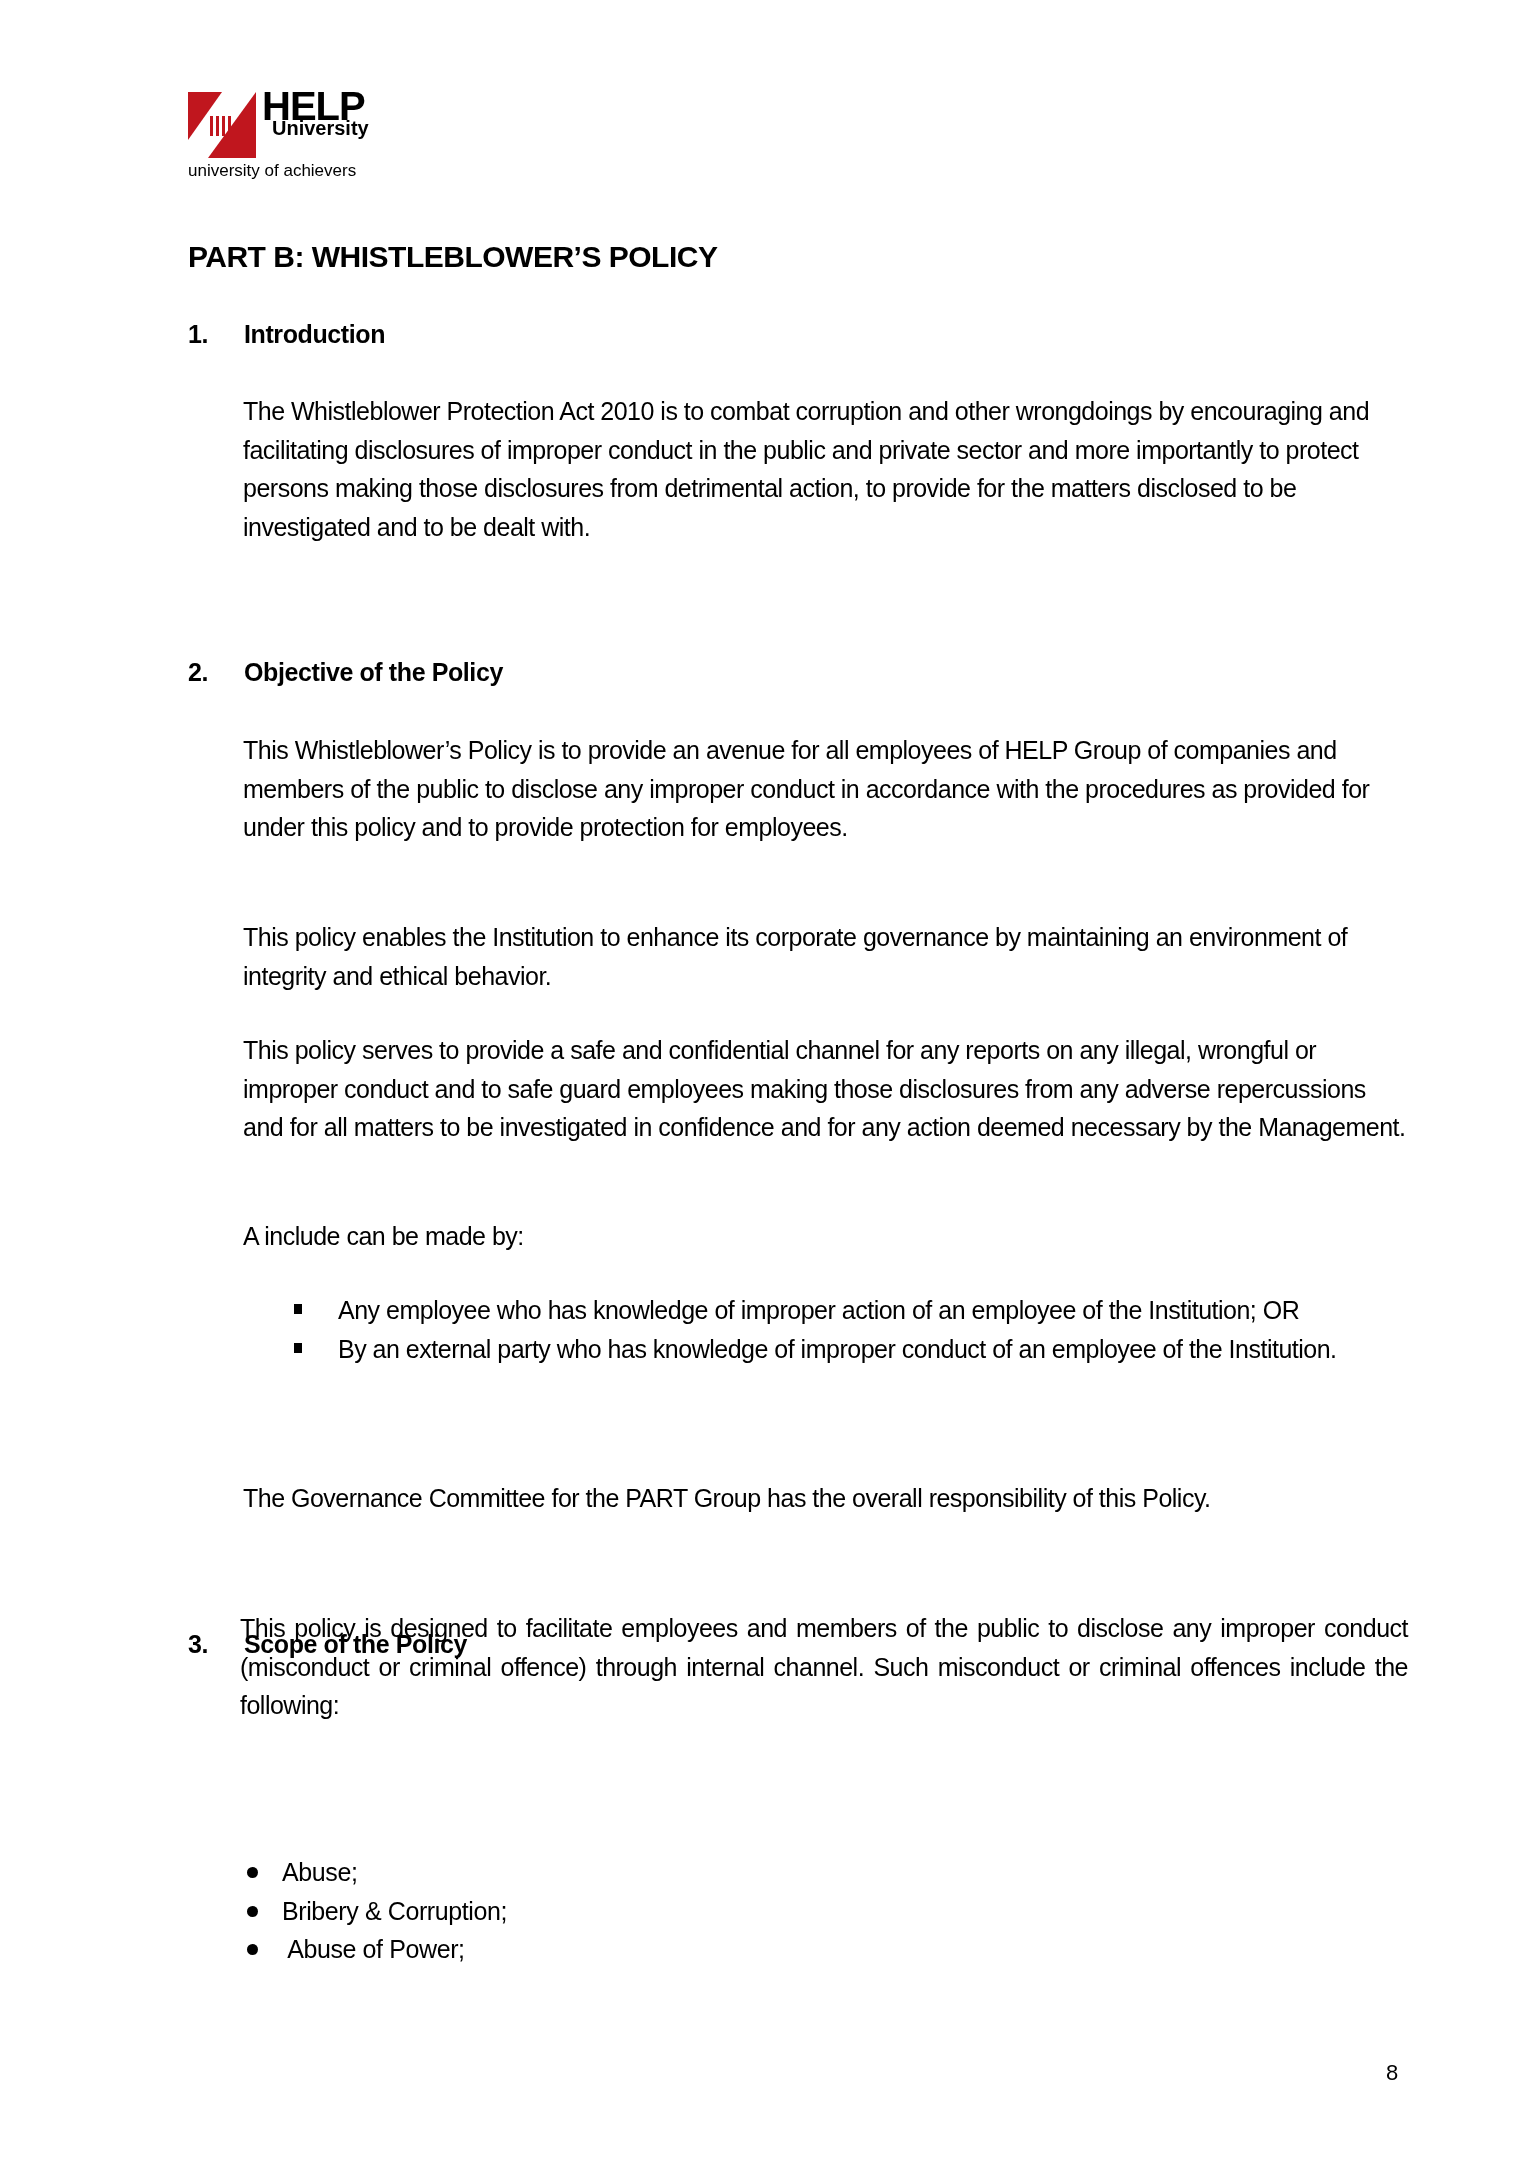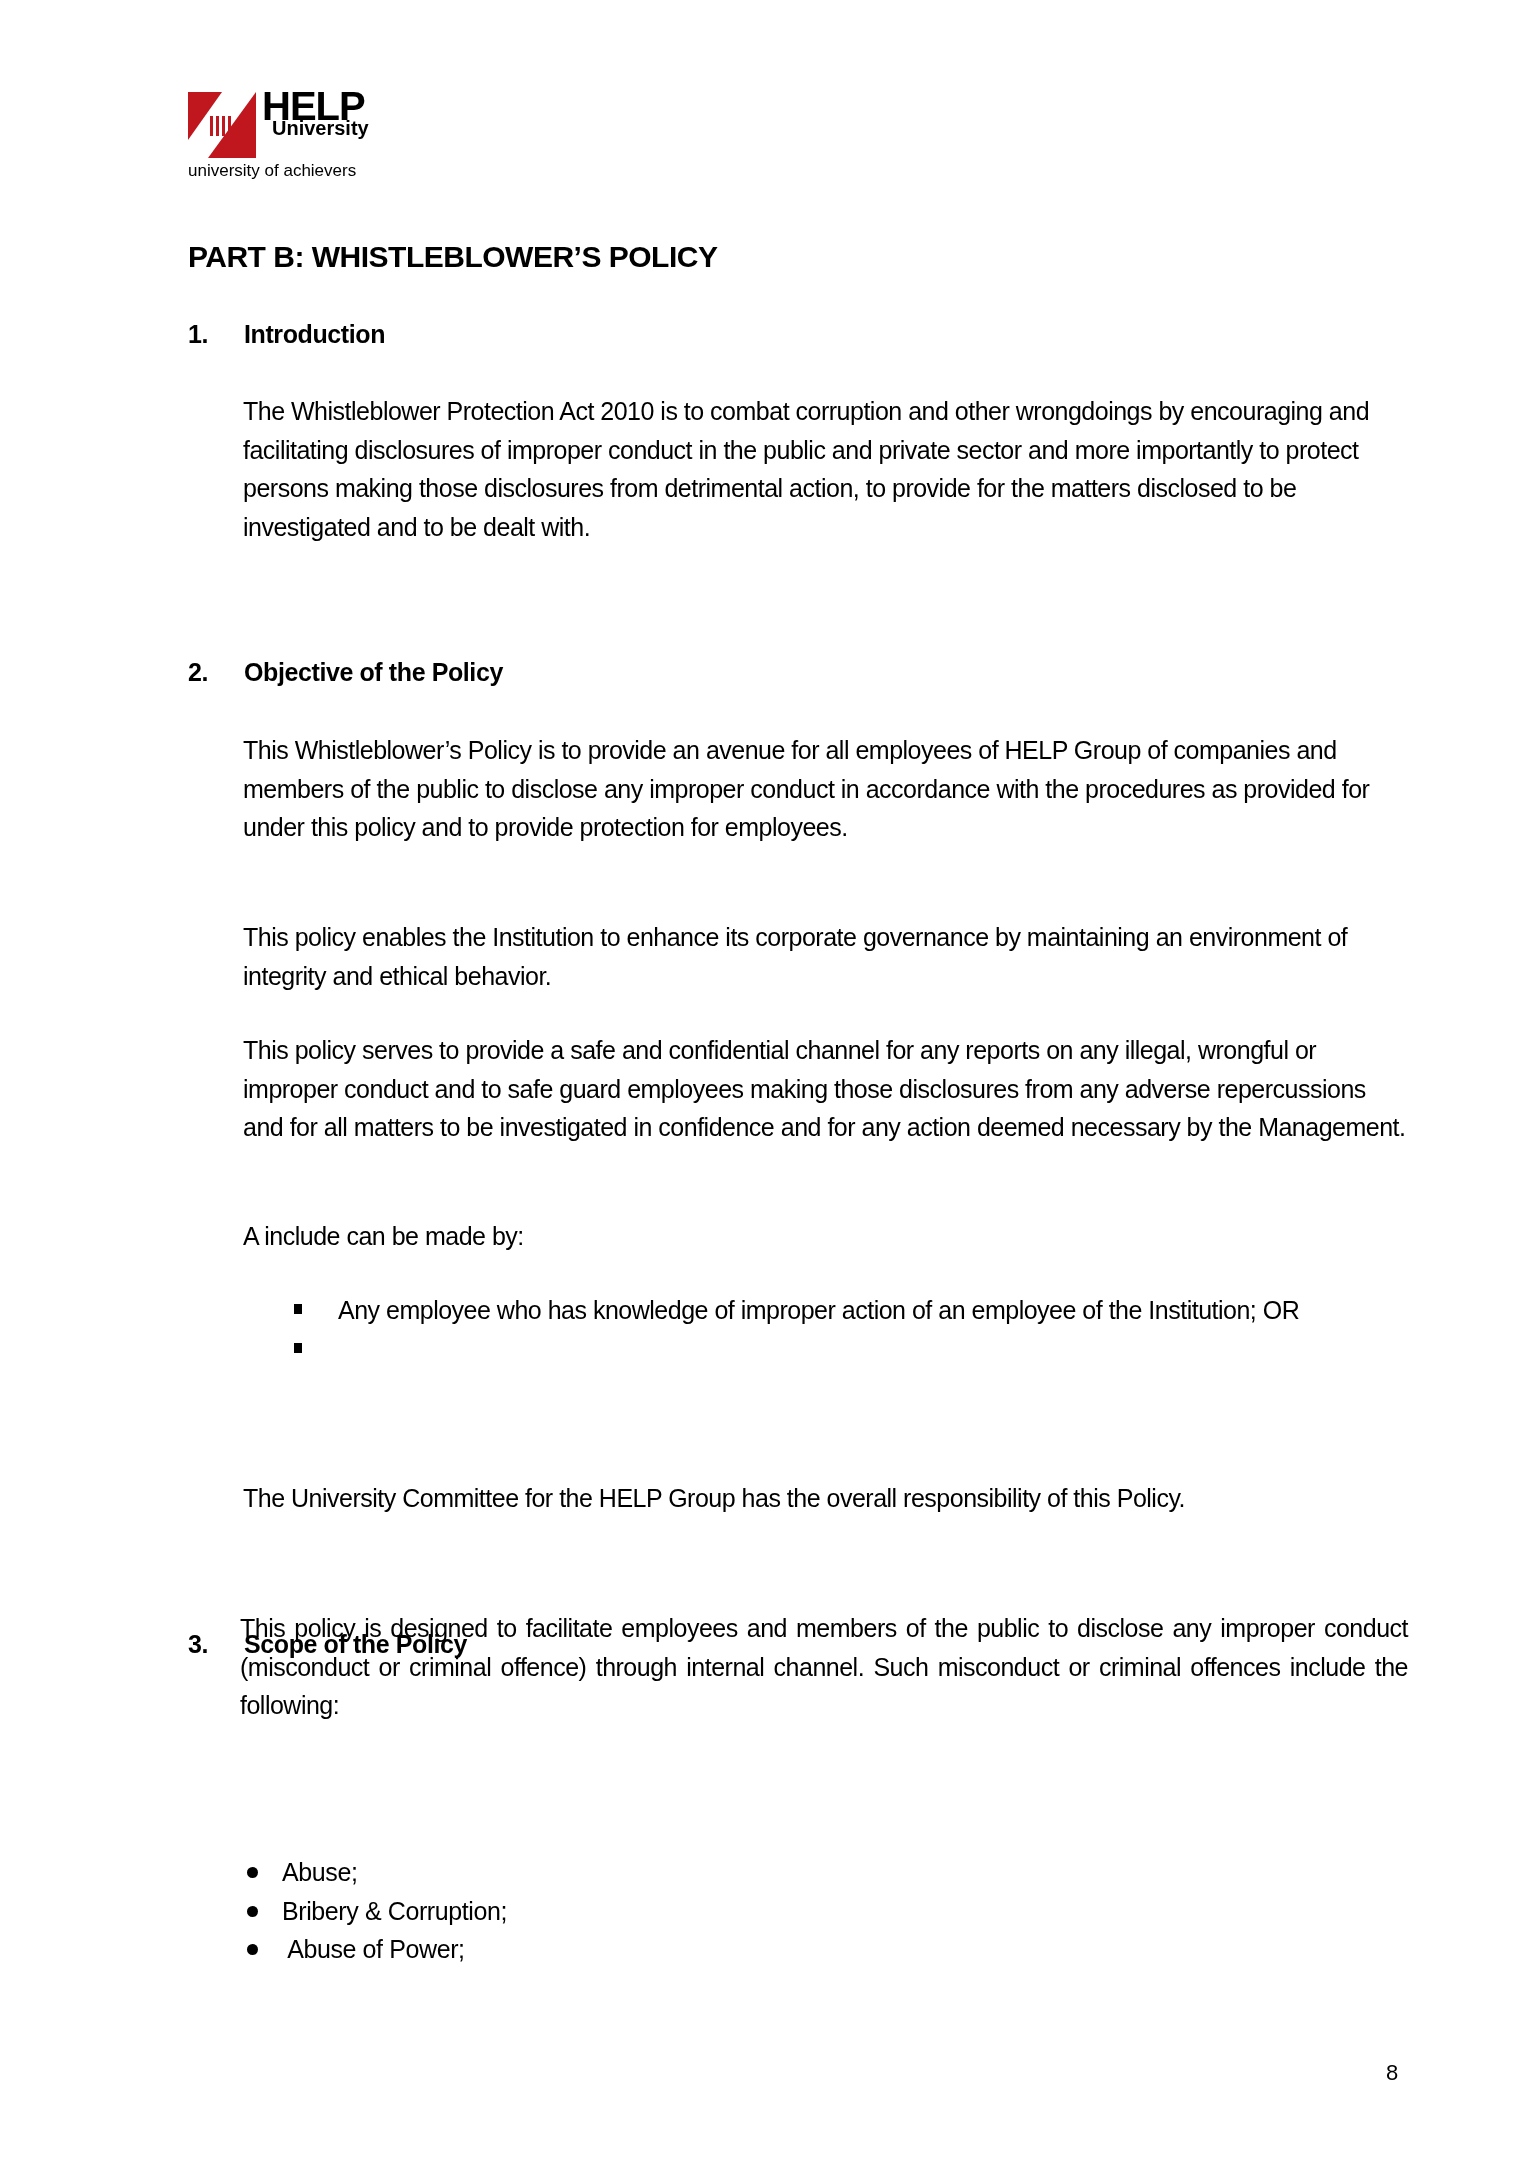--- a/index.html
+++ b/index.html
@@ -52,23 +52,23 @@
 
 <div class="sec-head" style="top:658px;">
   <span class="sec-num">2.</span><span>Objective of the Policy</span>
 </div>
 <div class="para" style="top:731px;">This Whistleblower’s Policy is to provide an avenue for all employees of HELP Group of companies and members of the public to disclose any improper conduct in accordance with the procedures as provided for under this policy and to provide protection for employees.</div>
 <div class="para" style="top:918px;">This policy enables the Institution to enhance its corporate governance by maintaining an environment of integrity and ethical behavior.</div>
 <div class="para" style="top:1031px;">This policy serves to provide a safe and confidential channel for any reports on any illegal, wrongful or improper conduct and to safe guard employees making those disclosures from any adverse repercussions and for all matters to be investigated in confidence and for any action deemed necessary by the Management.</div>
 <div class="para" style="top:1217px;">A include can be made by:</div>
 <ul class="bullets-sq" style="top:1291px;">
   <li><span class="mk"></span><span>Any employee who has knowledge of improper action of an employee of the Institution; OR</span></li>
-  <li><span class="mk"></span></li>
+  <li><span class="mk"></span><span>By an external party who has knowledge of improper conduct of an employee of the Institution.</span></li>
 </ul>
-<div class="para" style="top:1479px;">The University Committee for the HELP Group has the overall responsibility of this Policy.</div>
+<div class="para" style="top:1479px;">The Governance Committee for the PART Group has the overall responsibility of this Policy.</div>
 
 <div class="sec-head" style="top:1630px;">
   <span class="sec-num">3.</span><span>Scope of the Policy</span>
 </div>
 <div class="para justify" style="top:1609px; left:240px; width:1168px;">This policy is designed to facilitate employees and members of the public to disclose any improper conduct (misconduct or criminal offence) through internal channel. Such misconduct or criminal offences include the following:</div>
 <ul class="bullets-dot" style="top:1853px;">
   <li><span class="mk"></span><span>Abuse;</span></li>
   <li><span class="mk"></span><span>Bribery &amp; Corruption;</span></li>
   <li><span class="mk"></span><span style="white-space:pre;"> Abuse of Power;</span></li>
 </ul>

